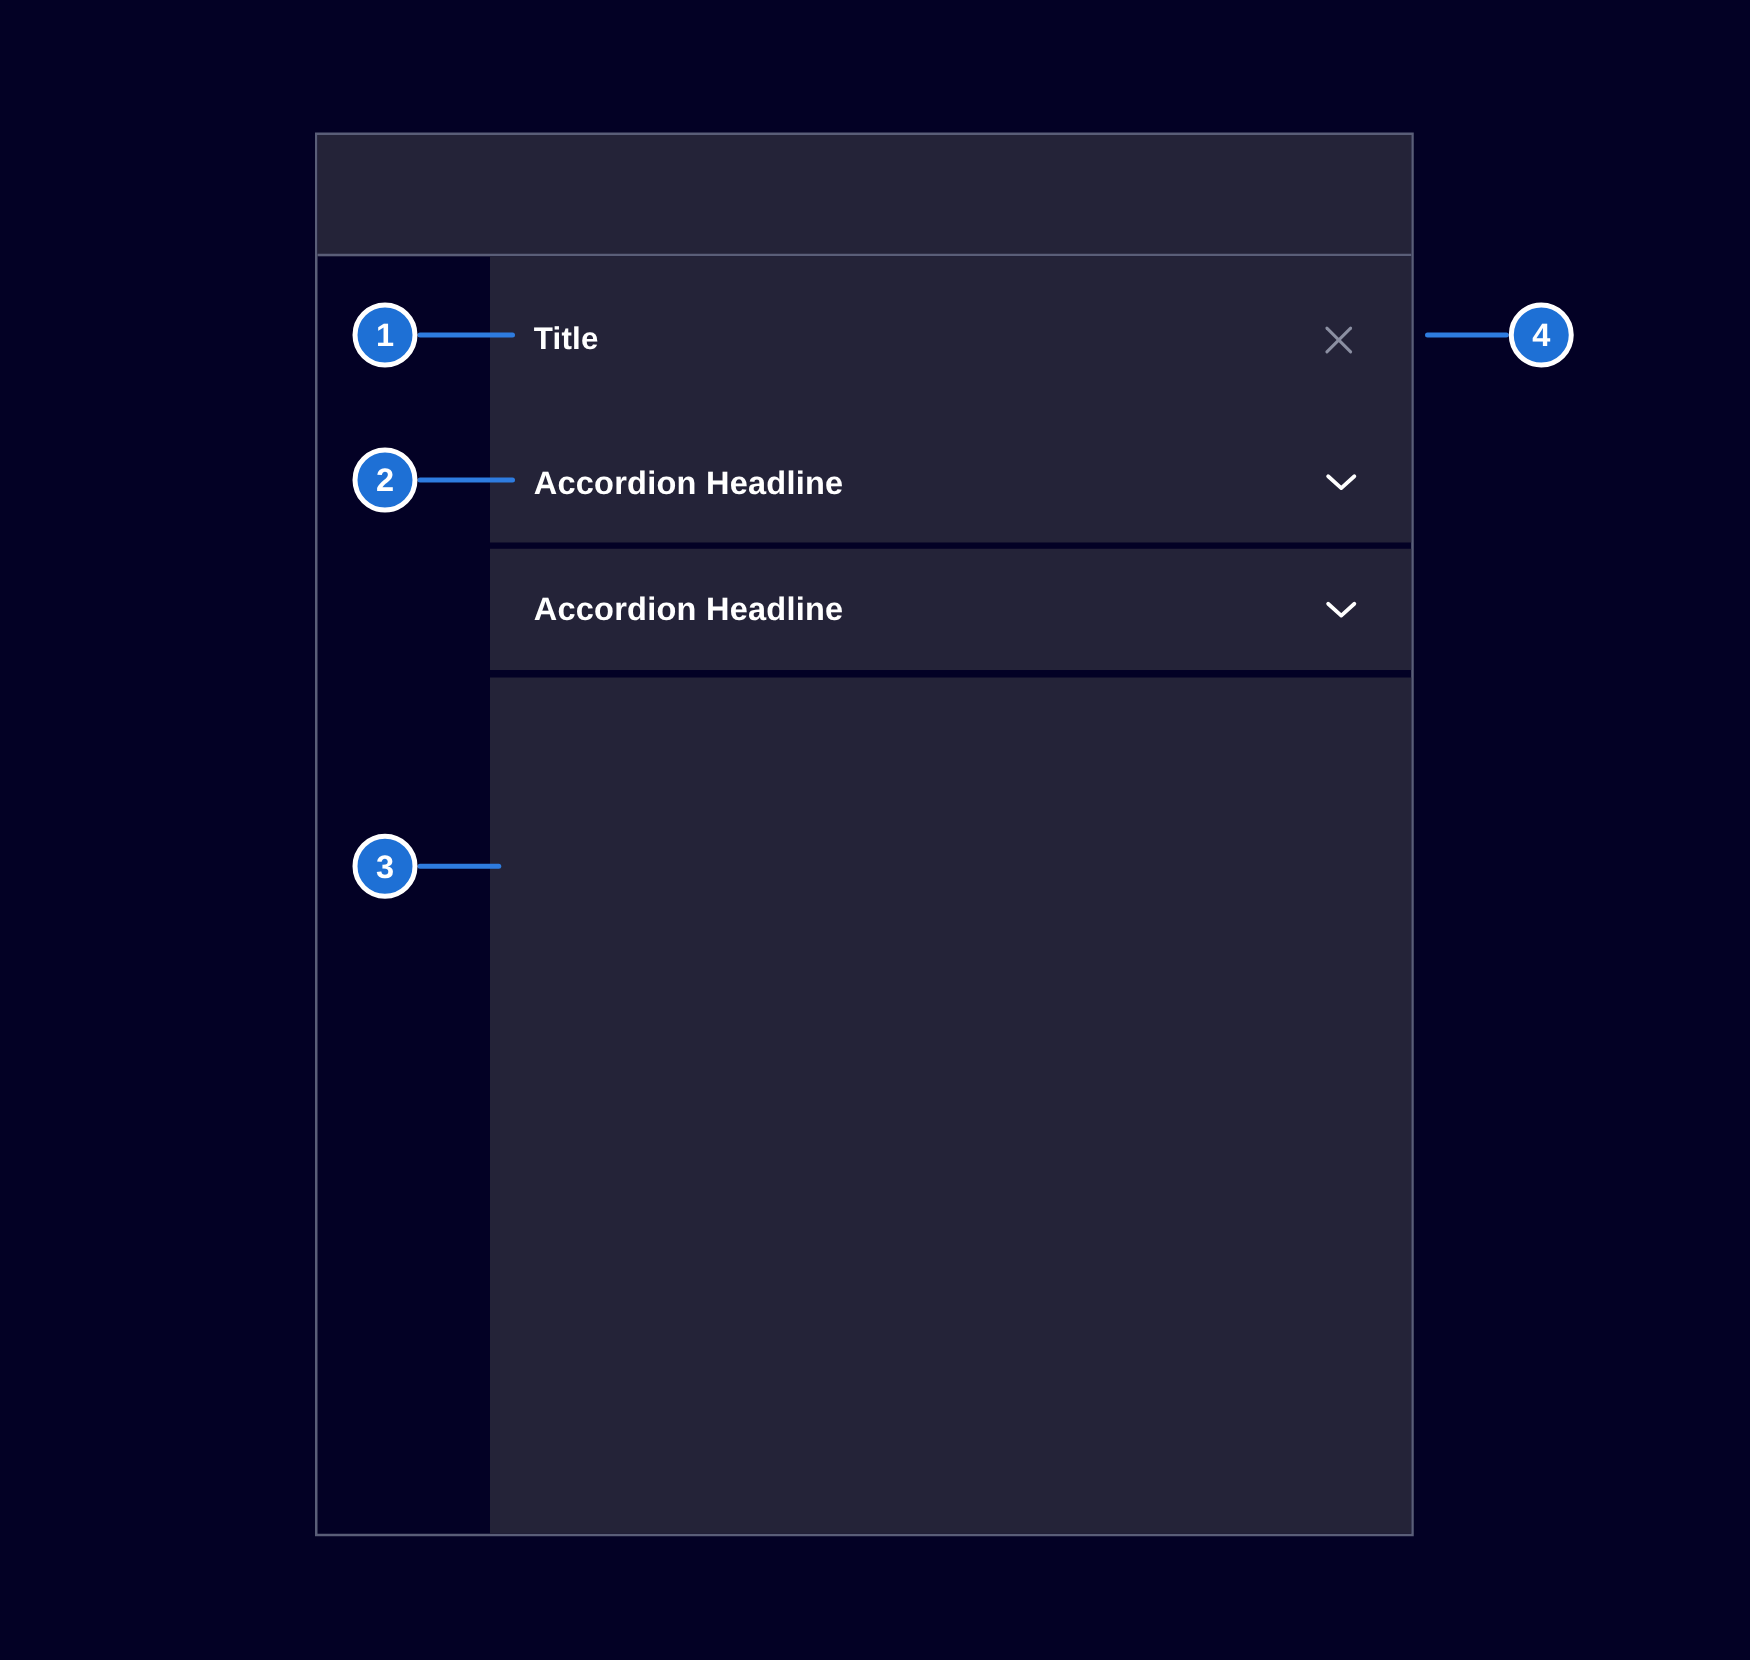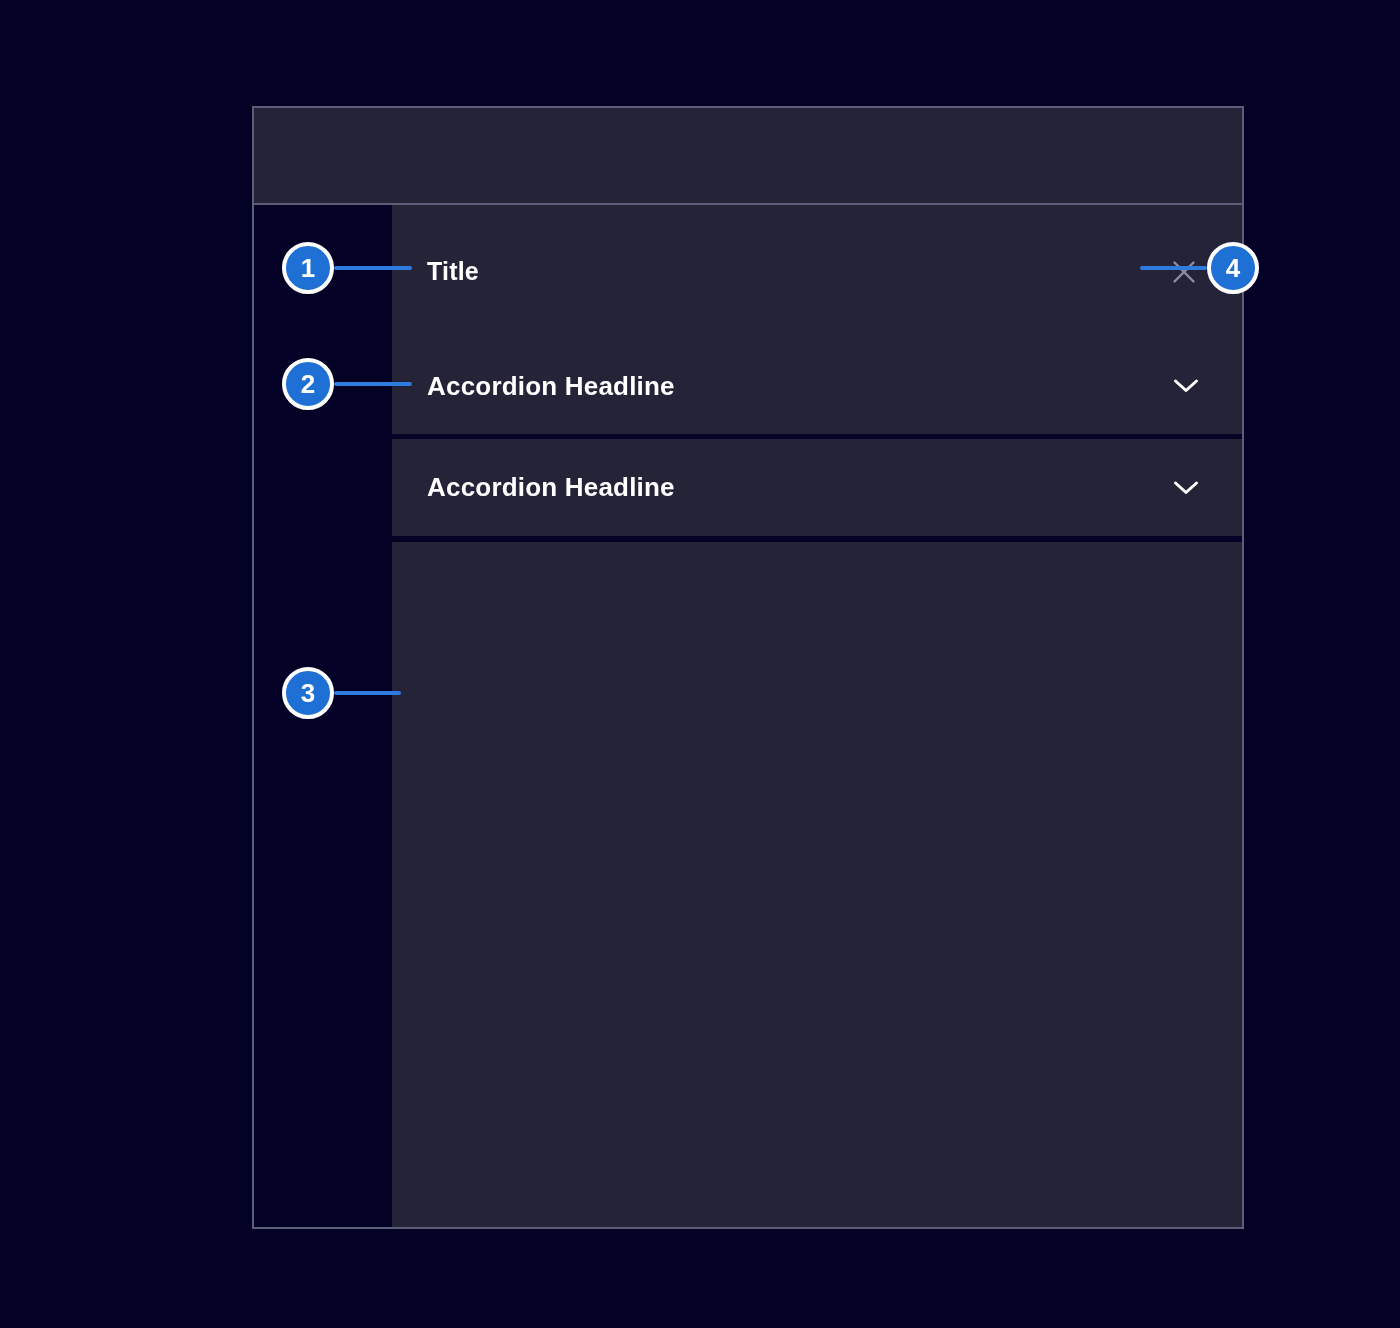--- a/index.html
+++ b/index.html
@@ -14,21 +14,21 @@
     height: 1328px;
     background: #030125;
     overflow: hidden;
   }
 
   
   .frame {
     position: absolute;
     left: 252px;
     top: 106px;
-    width: 992px;
+    width: 879px;
     height: 1123px;
     border: 2px solid #5a5e78;
     box-sizing: border-box;
     display: flex;
     flex-direction: column;
   }
   .frame-header {
     height: 95px;
     flex: 0 0 95px;
     background: #242338;

